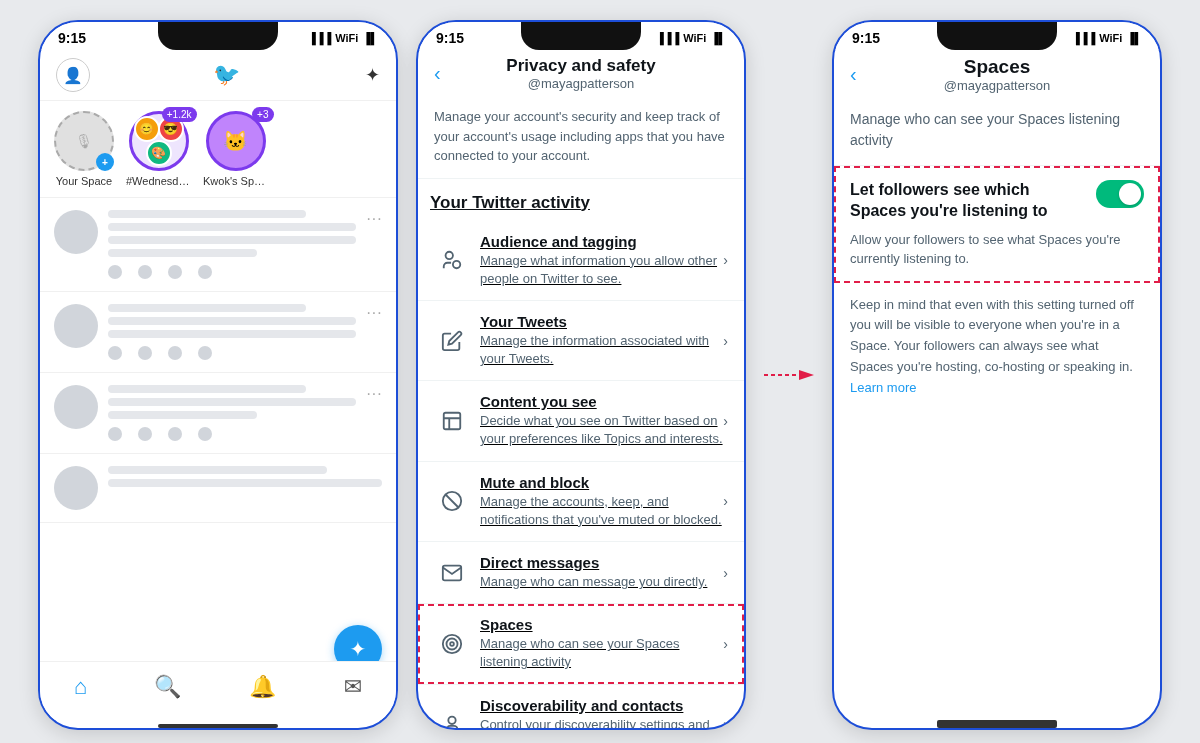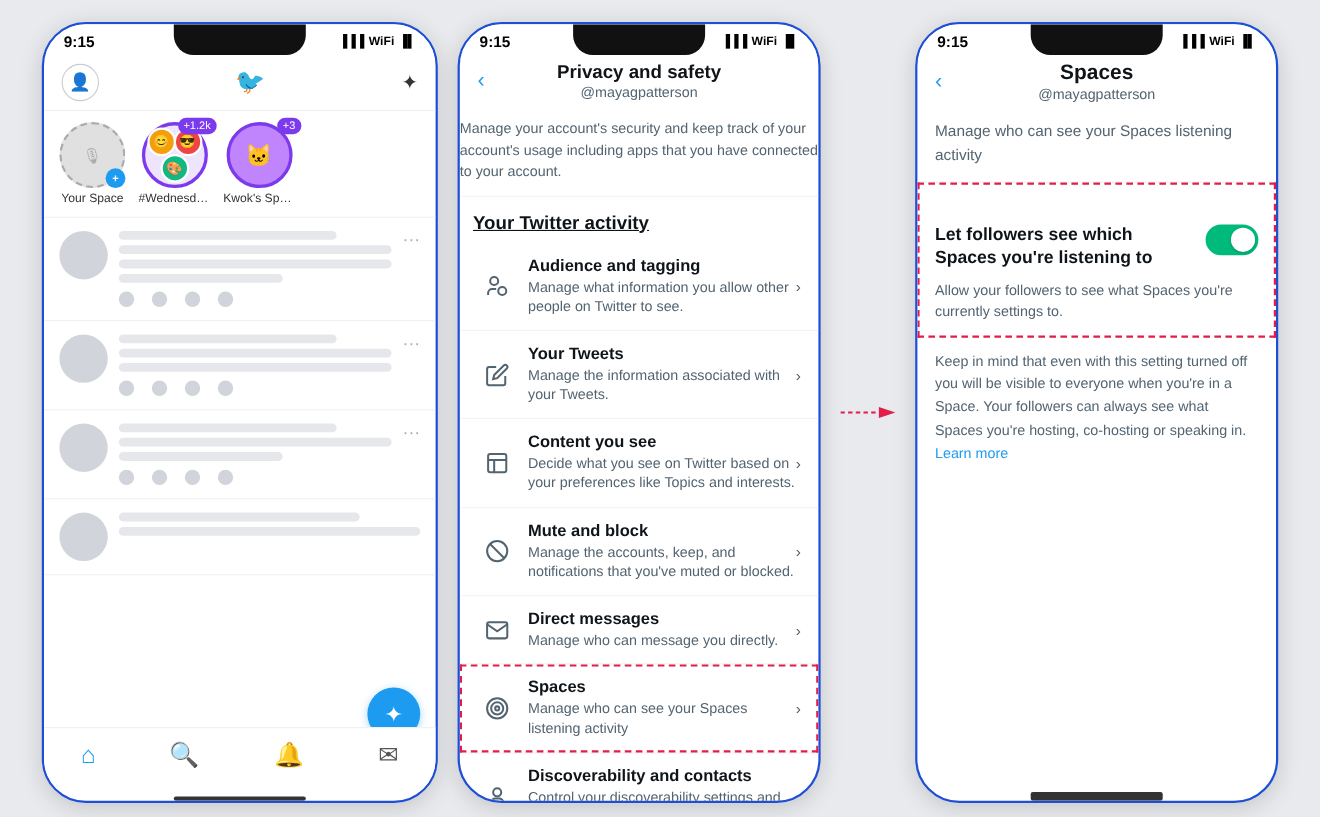--- a/index.html
+++ b/index.html
@@ -238,21 +238,21 @@
       font-size: 20px;
       color: #1d9bf0;
     }
     .privacy-title-wrap { text-align: center; }
     .privacy-title { font-size: 17px; font-weight: 700; color: #0f1419; }
     .privacy-subtitle { font-size: 13px; color: #536471; }
 
     .privacy-desc {
       font-size: 13px;
       color: #536471;
-      padding: 8px 0 12px;
+      padding: 8px 16px 12px;
       line-height: 1.5;
       border-bottom: 1px solid #eff3f4;
     }
 
     .section-title {
       font-size: 17px;
       font-weight: 800;
       color: #0f1419;
       padding: 14px 12px 8px;
       text-decoration: underline;
@@ -266,21 +266,21 @@
       cursor: pointer;
     }
     .menu-icon-wrap {
       width: 36px; height: 36px;
       display: flex; align-items: center; justify-content: center;
       color: #536471;
       font-size: 18px;
       margin-right: 10px;
       flex-shrink: 0;
     }
-    .menu-text { flex: 1; }
+    .menu-text { flex: 1; text-decoration: underline; }
     .menu-item-title { font-size: 15px; font-weight: 600; color: #0f1419; }
     .menu-item-desc { font-size: 13px; color: #536471; line-height: 1.4; margin-top: 2px; }
     .menu-chevron { color: #536471; font-size: 14px; }
 
     
     .spaces-header {
       display: flex;
       align-items: center;
       justify-content: center;
       padding: 6px 16px 8px;
@@ -297,21 +297,20 @@
     }
 
     .toggle-section {
       padding: 14px 16px;
       border-top: 1px solid #eff3f4;
     }
     .toggle-row {
       display: flex;
       justify-content: space-between;
       align-items: flex-start;
-      margin-top: 24px;
     }
     .toggle-label {
       font-size: 16px;
       font-weight: 700;
       color: #0f1419;
       flex: 1;
       line-height: 1.3;
       padding-right: 12px;
     }
 
@@ -686,21 +685,21 @@
 
       <div class="spaces-desc">Manage who can see your Spaces listening activity</div>
 
       <div class="toggle-section dashed-box-right" style="border-top:1px solid #eff3f4;">
         <div class="toggle-row">
           <div class="toggle-label">Let followers see which Spaces you're listening to</div>
           <div class="toggle-switch">
             <div class="toggle-knob"></div>
           </div>
         </div>
-        <div class="toggle-desc">Allow your followers to see what Spaces you're currently settings to.</div>
+        <div class="toggle-desc">Allow your followers to see what Spaces you're currently listening to.</div>
       </div>
 
       <div class="toggle-note">
         <span>Keep in mind that even with this setting turned off you will be visible to everyone when you're in a Space. Your followers can always see what Spaces you're hosting, co-hosting or speaking in.</span>
         <a href="#" class="learn-more">Learn more</a>
       </div>
 
       <div class="home-indicator" style="margin-top:auto; padding-bottom:8px;"></div>
     </div>
   </div>

